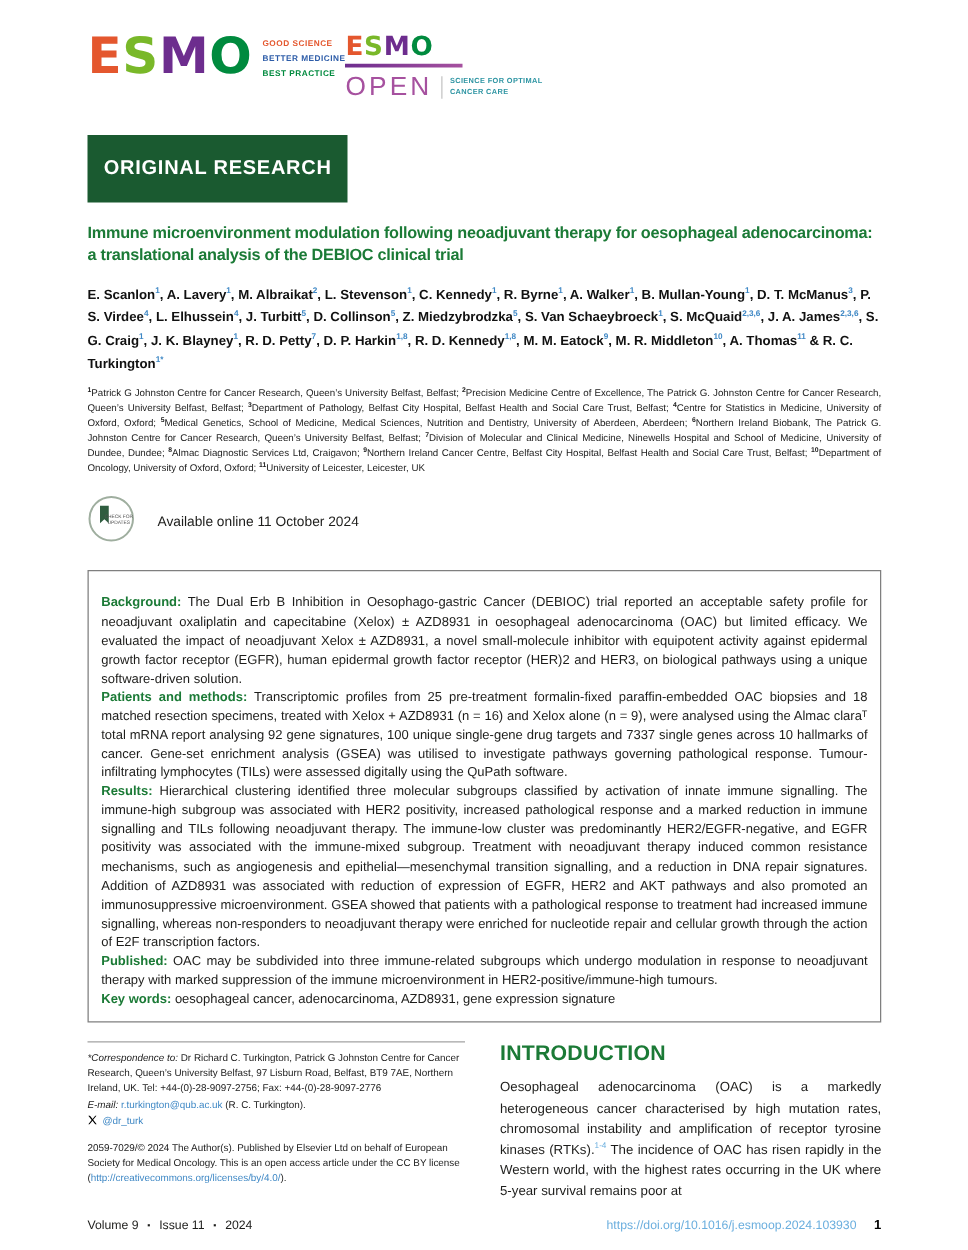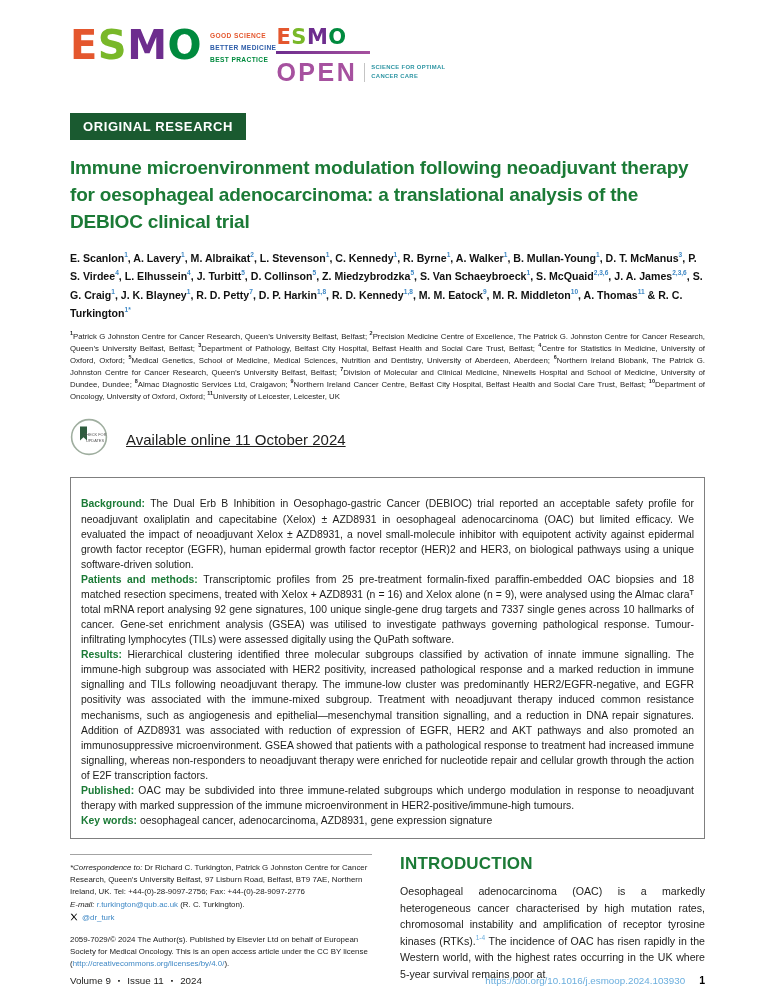--- a/index.html
+++ b/index.html
@@ -14,34 +14,34 @@
 
   
   .masthead { display: flex; align-items: flex-start; }
   .logo-block { display: flex; align-items: flex-start; }
   .esmo-letters { font-family: "DejaVu Sans", sans-serif; font-weight: bold; font-size: 40px; line-height: 0.95; letter-spacing: 0.5px; }
   .esmo-letters.small { font-size: 21px; letter-spacing: 0.5px; }
   .taglines { margin-left: 8px; margin-top: 4px; font-size: 6.6px; font-weight: bold; letter-spacing: 0.4px; line-height: 1.8; }
   .logo-open { width: 182px; padding-top: 2px; }
   .open-bar { height: 3px; width: 94px; background: linear-gradient(90deg, #6d2d8e, #a6519f); margin: 3px 0 4px; }
   .open-row { display: flex; align-items: center; }
-  .open-word { color: var(--magenta); font-size: 25px; font-weight: bold; letter-spacing: 2.5px; }
+  .open-word { color: var(--magenta); font-size: 21px; font-weight: normal; letter-spacing: 2.5px; }
   .open-tag { margin-left: 7px; padding-left: 6px; border-left: 1px solid #c4c4c4; font-size: 5.9px; font-weight: bold; color: var(--teal); letter-spacing: 0.3px; line-height: 1.6; }
 
   
-  .banner { display: inline-block; margin-top: 26px; background: var(--banner_bg); color: #fff; font-weight: bold; font-size: 13px; letter-spacing: 0.6px; padding: 6px 13px; }
-  .title { margin-top: 15px; color: var(--green); font-size: 19px; letter-spacing: -0.2px; line-height: 1.42; font-weight: bold; }
+  .banner { display: inline-block; margin-top: 26px; background: var(--banner_bg); color: #fff; font-weight: bold; font-size: 16px; letter-spacing: 0.6px; padding: 18px 13px; }
+  .title { margin-top: 15px; color: var(--green); font-size: 13px; letter-spacing: -0.2px; line-height: 1.42; font-weight: bold; }
   .authors { margin-top: 13px; font-size: 10.6px; font-weight: bold; line-height: 1.75; color: #111; }
   .authors sup { color: var(--link); font-size: 62%; line-height: 0; }
   .affils { margin-top: 8px; font-size: 7.8px; line-height: 1.55; text-align: justify; color: #222; }
   .affils sup { font-weight: bold; font-size: 70%; line-height: 0; }
 
   
   .avail-row { margin-top: 15px; display: flex; align-items: center; gap: 18px; }
-  .avail-text { font-size: 15px; color: #1d1d1b; text-decoration: underline; }
+  .avail-text { font-size: 11px; color: #1d1d1b; }
   .crossmark { display: inline-block; cursor: pointer; }
 
   
   .abstract-box { margin-top: 17px; border: 1px solid #7f7f7f; padding: 18px 10px 10px; font-size: 10.4px; line-height: 1.45; text-align: justify; }
   .abs-label { color: var(--green); font-weight: bold; }
 
   
   .columns { margin-top: 15px; display: flex; gap: 28px; }
   .col-left { width: 302px; flex: none; }
   .col-right { flex: 1; }

